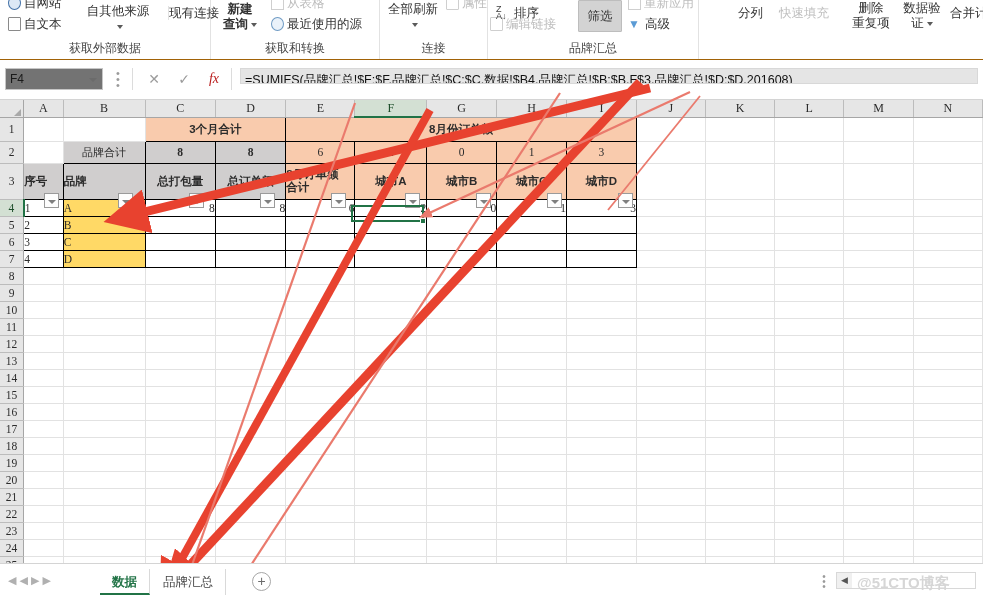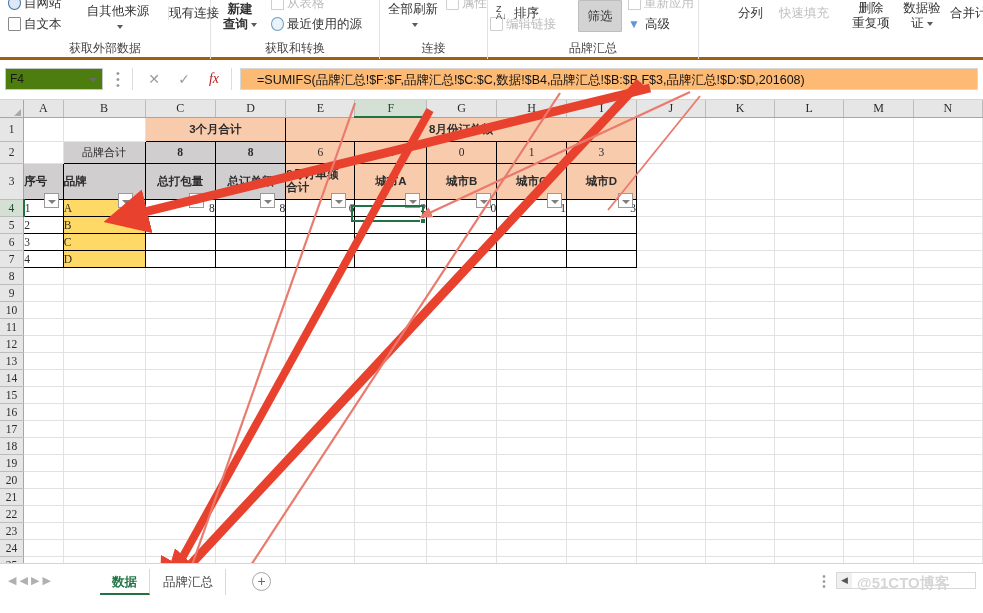--- a/index.html
+++ b/index.html
@@ -11,21 +11,21 @@
     font-family: "Liberation Sans", "DejaVu Sans", sans-serif;
     font-size: 12px;
     color: #2b2b2b;
   }
   #app { position: relative; width: 983px; height: 613px; }
 
   
   .ribbon {
     position: absolute; left: 0; top: 0; width: 983px; height: 60px;
     background: #ffffff;
-    border-bottom: 3px solid #a16207;
+    border-bottom: 1px solid #a16207;
   }
   .rgroup {
     position: absolute; top: 0; height: 59px;
     border-right: 1px solid #e2e2e2;
   }
   .rgroup-label {
     position: absolute; bottom: 2px; left: 0; width: 100%;
     text-align: center; font-size: 12px; color: #444;
   }
   .rbtn {
@@ -65,21 +65,21 @@
     background: #d3d3d3; border: 1px solid #bdbdbd; border-radius: 1px;
   }
 
   
   .fbar {
     position: absolute; left: 0; top: 60px; width: 983px; height: 40px;
     background: #fff; border-bottom: 1px solid #d4d4d4;
   }
   .namebox {
     position: absolute; left: 5px; top: 8px; width: 98px; height: 22px;
-    border: 1px solid #c6c6c6; background: #4d7c0f;
+    border: 1px solid #c6c6c6; background: #737373;
     font-size: 12px; padding: 3px 4px; color: #1a1a1a;
   }
   .namebox .nb-caret {
     position: absolute; right: 5px; top: 9px;
     width: 0; height: 0;
     border-left: 4px solid transparent; border-right: 4px solid transparent;
     border-top: 4px solid #6b6b6b;
   }
   .fdots {
     position: absolute; left: 113px; top: 10px; width: 10px; height: 18px;
@@ -88,24 +88,24 @@
   .fbtns {
     position: absolute; left: 132px; top: 8px; width: 100px; height: 22px;
     border-left: 1px solid #dcdcdc; border-right: 1px solid #dcdcdc;
   }
   .fbtn {
     position: absolute; top: 1px; width: 30px; height: 20px;
     text-align: center; line-height: 20px; font-size: 14px; color: #9b9b9b;
   }
   .fbtn.fx { font-style: italic; font-family: "Liberation Serif", serif; color: #b91c1c; font-size: 14px; }
   .finput {
-    position: absolute; left: 240px; top: 8px; width: 738px; height: 22px;
-    border: 1px solid #d8d8d8; background: #fdba74;
+    position: absolute; left: 240px; top: 8px; width: 738px; height: 16px;
+    border: 1px solid #d8d8d8; background: #e5e5e5;
     font-family: "Liberation Sans", sans-serif; font-size: 12.5px;
-    padding: 3px 16px; color: #111; white-space: nowrap; overflow: hidden;
+    padding: 3px 4px; color: #111; white-space: nowrap; overflow: hidden;
   }
 
   
   .gridwrap {
     position: absolute; left: 0; top: 100px; width: 983px; height: 463px;
     background: #fff; overflow: hidden;
   }
   table.grid { border-collapse: collapse; table-layout: fixed; }
   table.grid td, table.grid th { padding: 0; margin: 0; }
 

